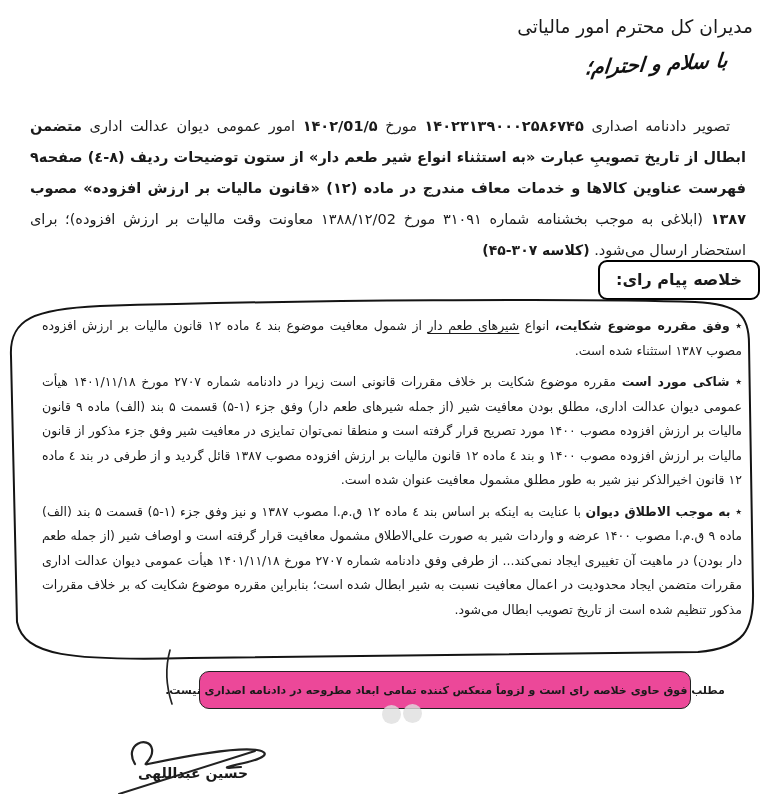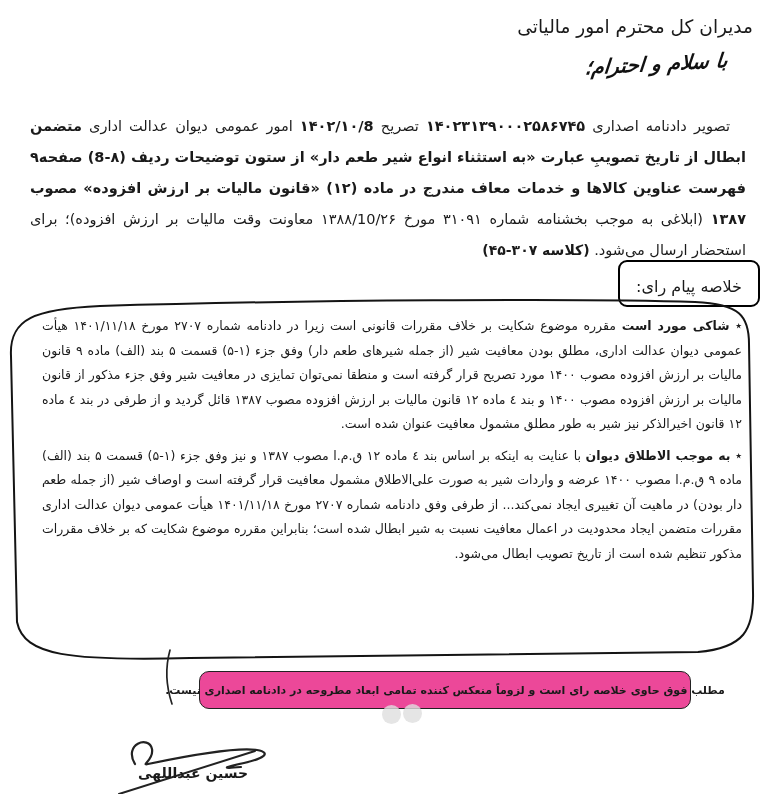--- a/index.html
+++ b/index.html
@@ -19,21 +19,21 @@
   }
   .intro{
     top:96px;right:22px;left:30px;
     font-size:14.5px;line-height:31px;text-align:justify;text-indent:16px;
   }
   .intro .num{font-weight:bold;}
   .intro .bold{font-weight:bold;}
   .case-ref{font-size:14px;font-weight:bold;}
   .summary-label{
     top:260px;right:8px;border:2px solid #000;border-radius:9px;
-    padding:15px 16px 9px 16px;font-size:16px;font-weight:normal;background:#fff;
+    padding:8px 16px 9px 16px;font-size:16px;font-weight:bold;background:#fff;
   }
   .bubble-svg{left:0;top:0;width:768px;height:794px;pointer-events:none;}
   .bullets{
     top:314px;right:26px;left:42px;
     font-size:12.5px;line-height:24.5px;text-align:justify;
   }
   .bullet{margin:0 0 7px 0;}
   .bullet .star{font-weight:bold;}
   .bullet .lead{font-weight:bold;}
   .bullet .ul{text-decoration:underline;text-underline-offset:3px;}
@@ -53,43 +53,50 @@
 </style>
 </head>
 <body>
 
 <div class="abs doc-title">مدیران کل محترم امور مالیاتی</div>
 <div class="abs greeting">با سلام و احترام؛</div>
 
 <p class="abs intro">
   <span>تصویر دادنامه اصداری</span>
   <span class="num">۱۴۰۲۳۱۳۹۰۰۰۲۵۸۶۷۴۵</span>
-  <span>تصریح</span>
-  <span class="num">۱۴۰۲/۱۰/8</span>
+  <span>مورخ</span>
+  <span class="num">۱۴۰۲/01/۵</span>
   <span>امور عمومی دیوان عدالت اداری</span>
-  <span class="bold">متضمن ابطال از تاریخ تصویبِ عبارت «به استثناء انواع شیر طعم دار» از ستون توضیحات ردیف (۸-8) صفحه۹ فهرست عناوین کالاها و خدمات معاف مندرج در ماده (۱۲) «قانون مالیات بر ارزش افزوده» مصوب ۱۳۸۷</span>
-  <span>(ابلاغی به موجب بخشنامه شماره ۳۱۰۹۱ مورخ ۱۳۸۸/10/۲۶ معاونت وقت مالیات بر ارزش افزوده)؛ برای استحضار ارسال می‌شود.</span>
+  <span class="bold">متضمن ابطال از تاریخ تصویبِ عبارت «به استثناء انواع شیر طعم دار» از ستون توضیحات ردیف (۸-٤) صفحه۹ فهرست عناوین کالاها و خدمات معاف مندرج در ماده (۱۲) «قانون مالیات بر ارزش افزوده» مصوب ۱۳۸۷</span>
+  <span>(ابلاغی به موجب بخشنامه شماره ۳۱۰۹۱ مورخ ۱۳۸۸/۱۲/02 معاونت وقت مالیات بر ارزش افزوده)؛ برای استحضار ارسال می‌شود.</span>
   <span class="case-ref">(کلاسه ۳۰۷-۴۵)</span>
 </p>
 
 <div class="abs summary-label">خلاصه پیام رای:</div>
 
 <svg class="abs bubble-svg" viewBox="0 0 768 794" xmlns="http://www.w3.org/2000/svg">
   <path d="M 100 306
            C 300 300, 590 298, 695 302
            C 740 304, 749 316, 749 344
            L 753 592
            C 754 630, 744 648, 698 652
            L 190 658
            C 70 661, 24 656, 17 622
            L 11 356
            C 9 318, 36 309, 100 306 Z" fill="none" stroke="#141414" stroke-width="2"></path>
 </svg>
 
 <div class="abs bullets">
+  <p class="bullet">
+    <span class="star">٭</span>
+    <span class="lead">وفق مقرره موضوع شکایت،</span>
+    <span>انواع</span>
+    <span class="ul">شیرهای طعم دار</span>
+    <span>از شمول معافیت موضوع بند ٤ ماده ۱۲ قانون مالیات بر ارزش افزوده مصوب ۱۳۸۷ استثناء شده است.</span>
+  </p>
   <p class="bullet">
     <span class="star">٭</span>
     <span class="lead">شاکی مورد است</span>
     <span>مقرره موضوع شکایت بر خلاف مقررات قانونی است زیرا در دادنامه شماره ۲۷۰۷ مورخ ۱۴۰۱/۱۱/۱۸ هیأت عمومی دیوان عدالت اداری، مطلق بودن معافیت شیر (از جمله شیرهای طعم دار) وفق جزء (۱-۵) قسمت ۵ بند (الف) ماده ۹ قانون مالیات بر ارزش افزوده مصوب ۱۴۰۰ مورد تصریح قرار گرفته است و منطقا نمی‌توان تمایزی در معافیت شیر وفق جزء مذکور از قانون مالیات بر ارزش افزوده مصوب ۱۴۰۰ و بند ٤ ماده ۱۲ قانون مالیات بر ارزش افزوده مصوب ۱۳۸۷ قائل گردید و از طرفی در بند ٤ ماده ۱۲ قانون اخیرالذکر نیز شیر به طور مطلق مشمول معافیت عنوان شده است.</span>
   </p>
   <p class="bullet">
     <span class="star">٭</span>
     <span class="lead">به موجب الاطلاق دیوان</span>
     <span>با عنایت به اینکه بر اساس بند ٤ ماده ۱۲ ق.م.ا مصوب ۱۳۸۷ و نیز وفق جزء (۱-۵) قسمت ۵ بند (الف) ماده ۹ ق.م.ا مصوب ۱۴۰۰ عرضه و واردات شیر به صورت علی‌الاطلاق مشمول معافیت قرار گرفته است و اوصاف شیر (از جمله طعم دار بودن) در ماهیت آن تغییری ایجاد نمی‌کند... از طرفی وفق دادنامه شماره ۲۷۰۷ مورخ ۱۴۰۱/۱۱/۱۸ هیأت عمومی دیوان عدالت اداری مقررات متضمن ایجاد محدودیت در اعمال معافیت نسبت به شیر ابطال شده است؛ بنابراین مقرره موضوع شکایت که بر خلاف مقررات مذکور تنظیم شده است از تاریخ تصویب ابطال می‌شود.</span>
   </p>

